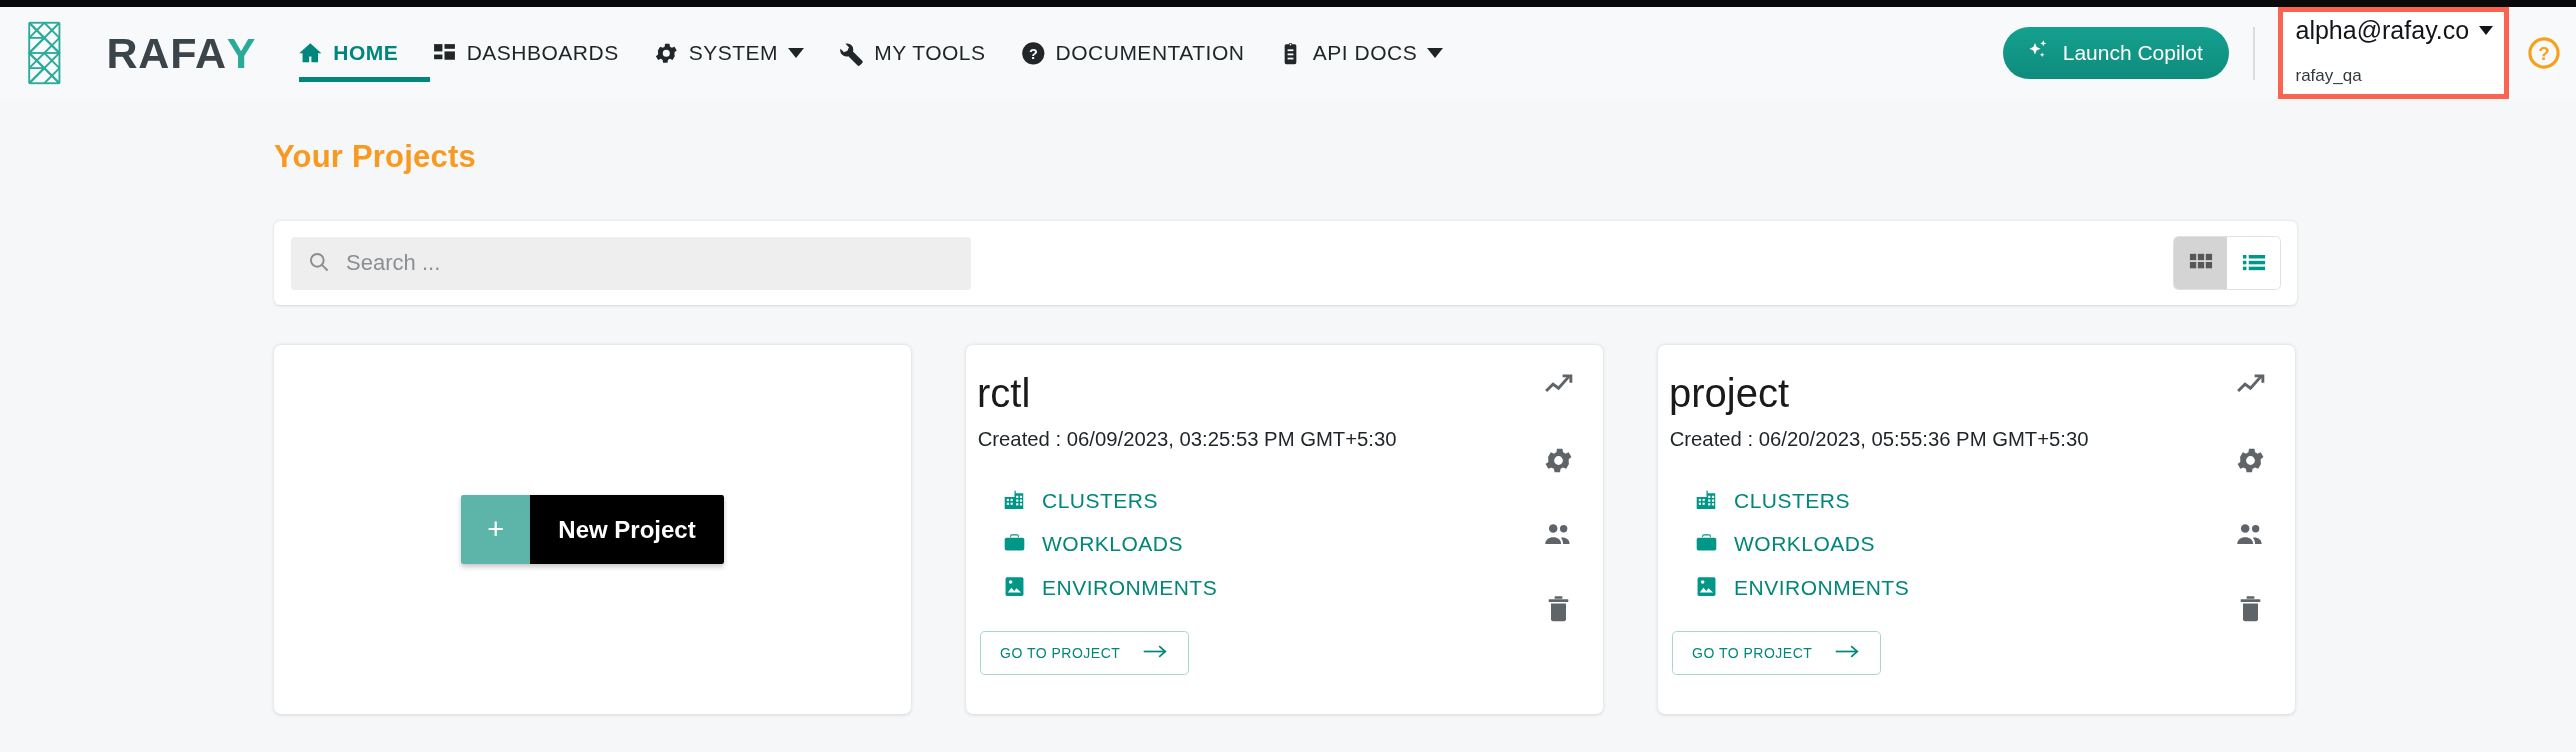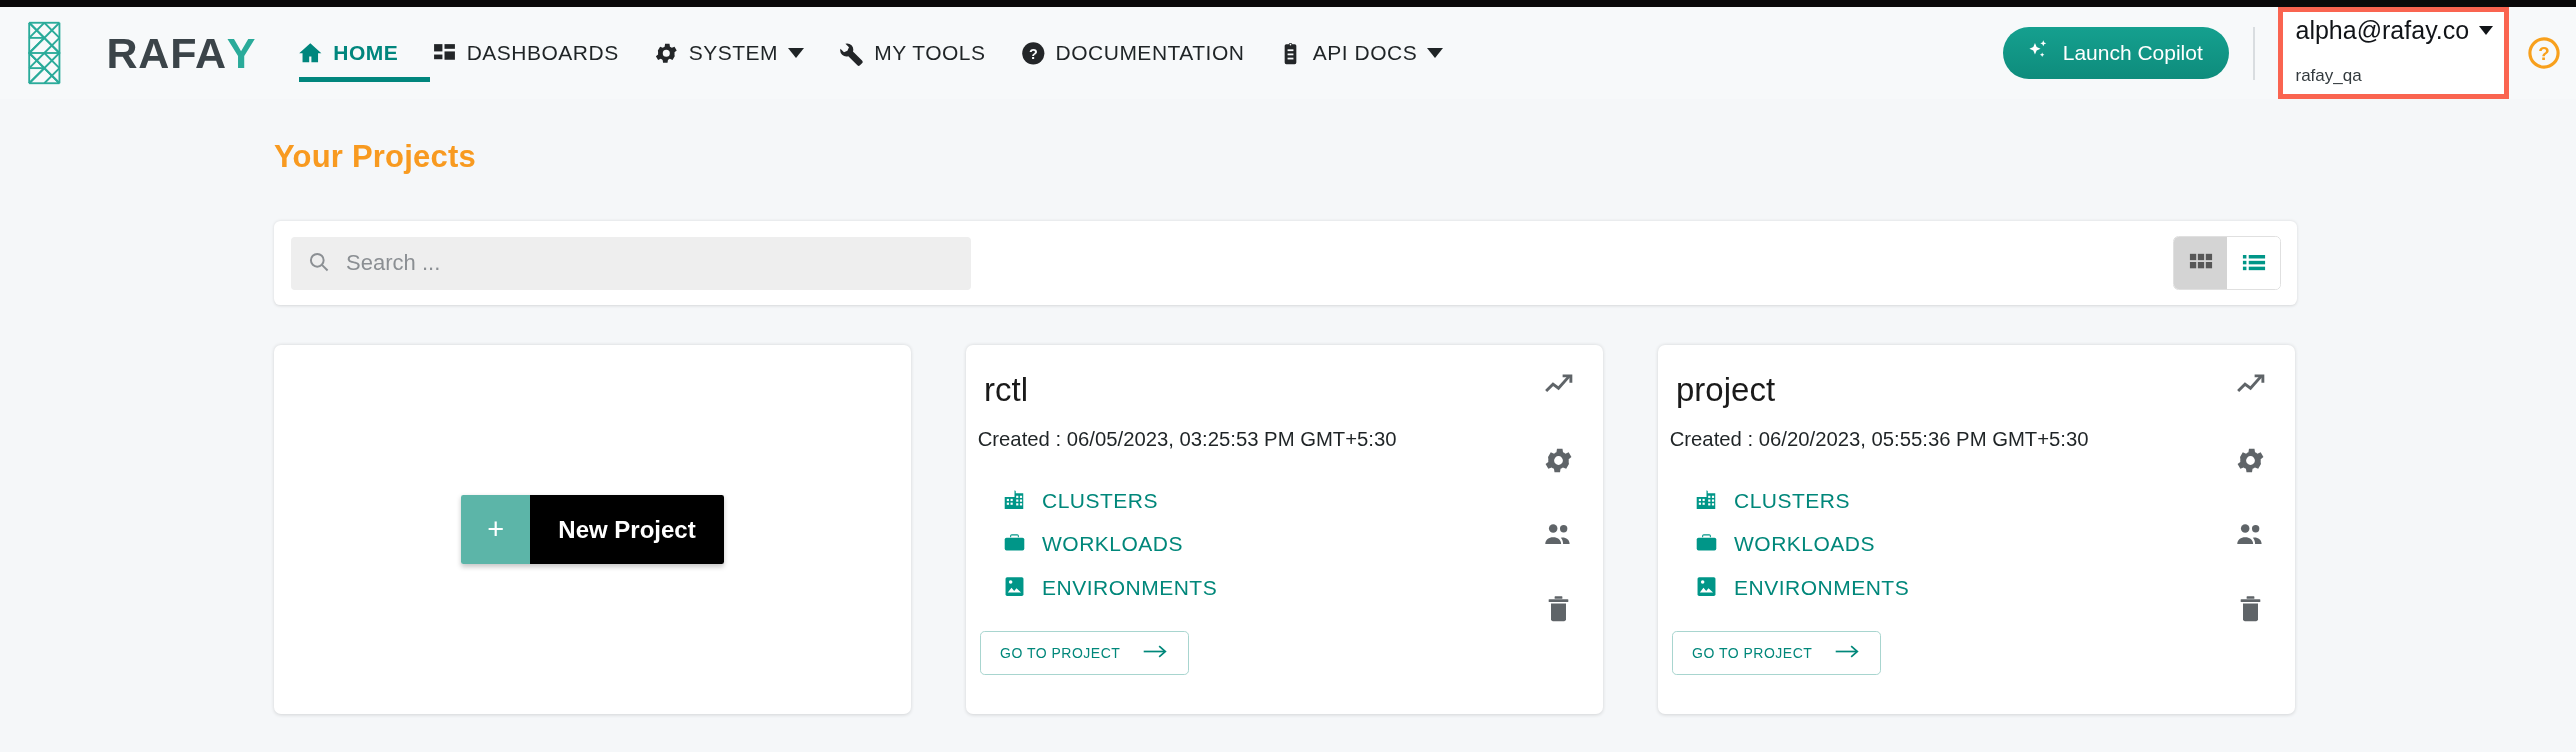--- a/index.html
+++ b/index.html
@@ -291,22 +291,22 @@
     padding: 0 28px;
     font-size: 24px;
     font-weight: bold;
     white-space: nowrap;
   }
 
   
   .card-title {
     position: absolute;
     top: 26px;
-    left: 18px;
-    font-size: 33px;
+    left: 11px;
+    font-size: 40px;
     color: #1a1a1a;
     font-weight: 400;
     white-space: nowrap;
     overflow: hidden;
     max-width: 500px;
   }
   .card-created {
     position: absolute;
     top: 83px;
     left: 11.7px;
@@ -556,21 +556,21 @@
 
   <div class="card newproj-card">
     <div class="newproj-btn">
       <div class="newproj-plus">+</div>
       <div class="newproj-label">New Project</div>
     </div>
   </div>
 
   <div class="card">
     <div class="card-title">rctl</div>
-    <div class="card-created">Created : 06/05/2023, 03:25:53 PM GMT+5:30</div>
+    <div class="card-created">Created : 06/09/2023, 03:25:53 PM GMT+5:30</div>
 
     <div class="card-links">
       <div class="card-link">
         <span>
           <svg width="25" height="25" viewBox="0 0 24 24" fill="#009688">
             <path d="M12 3l1.2.9V6h7.2v15H2.6V9.6H12V3z"></path>
             <rect x="4.6" y="11.4" width="2.1" height="2.1" fill="#ffffff"></rect>
               <rect x="8.2" y="11.4" width="2.1" height="2.1" fill="#ffffff"></rect>
             <rect x="4.6" y="15" width="2.1" height="2.1" fill="#ffffff"></rect>
               <rect x="8.2" y="15" width="2.1" height="2.1" fill="#ffffff"></rect>

